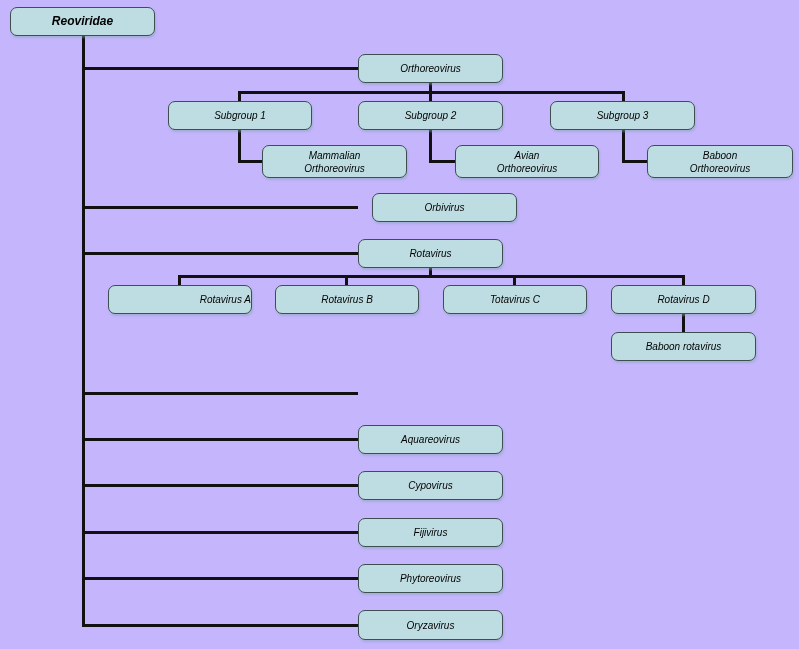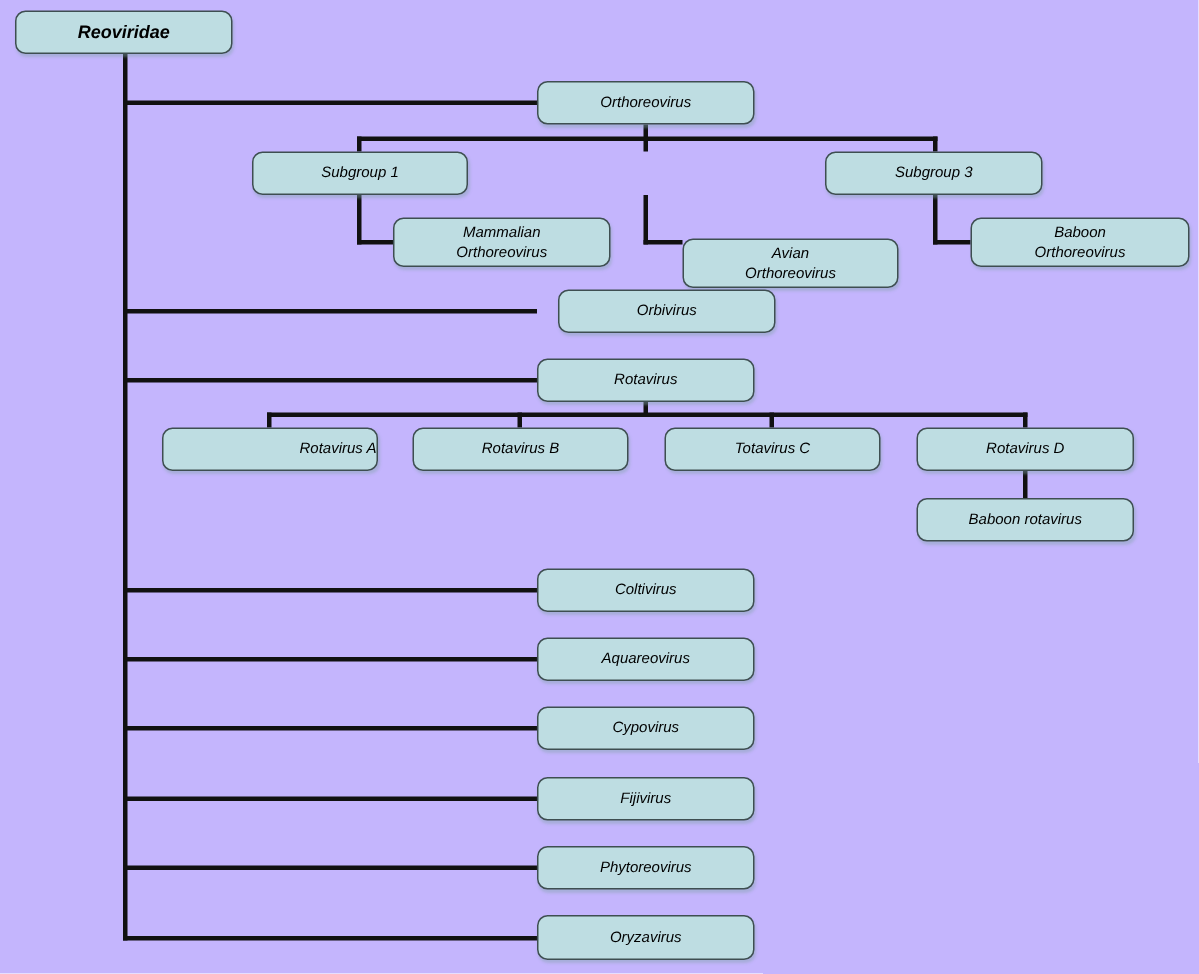--- a/index.html
+++ b/index.html
@@ -77,39 +77,39 @@
   <div class="vline" style="left:345px; top:275px; height:10px;"></div>
   <div class="vline" style="left:513px; top:275px; height:10px;"></div>
   <div class="vline" style="left:682px; top:275px; height:10px;"></div>
   <div class="vline" style="left:682px; top:314px; height:18px;"></div>
 
   <div class="node root" style="left:10px; top:7px; width:145px; height:29px;"><span>Reoviridae</span></div>
 
   <div class="node" style="left:358px; top:54px; width:145px; height:29px;"><span>Orthoreovirus</span></div>
 
   <div class="node" style="left:168px; top:101px; width:144px; height:29px;"><span>Subgroup 1</span></div>
+  <div class="node" style="left:358px; top:101px; width:145px; height:29px;"><span>Subgroup 2</span></div>
   <div class="node" style="left:550px; top:101px; width:145px; height:29px;"><span>Subgroup 3</span></div>
 
   <div class="node" style="left:262px; top:145px; width:145px; height:33px;"><span>Mammalian
 Orthoreovirus</span></div>
-  <div class="node" style="left:455px; top:159px; width:144px; height:33px;"><span>Avian
+  <div class="node" style="left:455px; top:145px; width:144px; height:33px;"><span>Avian
 Orthoreovirus</span></div>
   <div class="node" style="left:647px; top:145px; width:146px; height:33px;"><span>Baboon
 Orthoreovirus</span></div>
 
   <div class="node" style="left:372px; top:193px; width:145px; height:29px;"><span>Orbivirus</span></div>
   <div class="node" style="left:358px; top:239px; width:145px; height:29px;"><span>Rotavirus</span></div>
 
   <div class="node" style="left:108px; top:285px; width:144px; height:29px;justify-content:flex-end;"><span>Rotavirus A</span></div>
   <div class="node" style="left:275px; top:285px; width:144px; height:29px;"><span>Rotavirus B</span></div>
   <div class="node" style="left:443px; top:285px; width:144px; height:29px;"><span>Totavirus C</span></div>
   <div class="node" style="left:611px; top:285px; width:145px; height:29px;"><span>Rotavirus D</span></div>
 
   <div class="node" style="left:611px; top:332px; width:145px; height:29px;"><span>Baboon rotavirus</span></div>
 
-  <div class="node" style="left:358px; top:379px; width:145px; height:29px;"><span>Coltivirus</span></div>
   <div class="node" style="left:358px; top:425px; width:145px; height:29px;"><span>Aquareovirus</span></div>
   <div class="node" style="left:358px; top:471px; width:145px; height:29px;"><span>Cypovirus</span></div>
   <div class="node" style="left:358px; top:564px; width:145px; height:29px;"><span>Phytoreovirus</span></div>
   <div class="node" style="left:358px; top:518px; width:145px; height:29px;"><span>Fijivirus</span></div>
   <div class="node" style="left:358px; top:610px; width:145px; height:30px;"><span>Oryzavirus</span></div>
 
 </div>
 
 </body></html>

